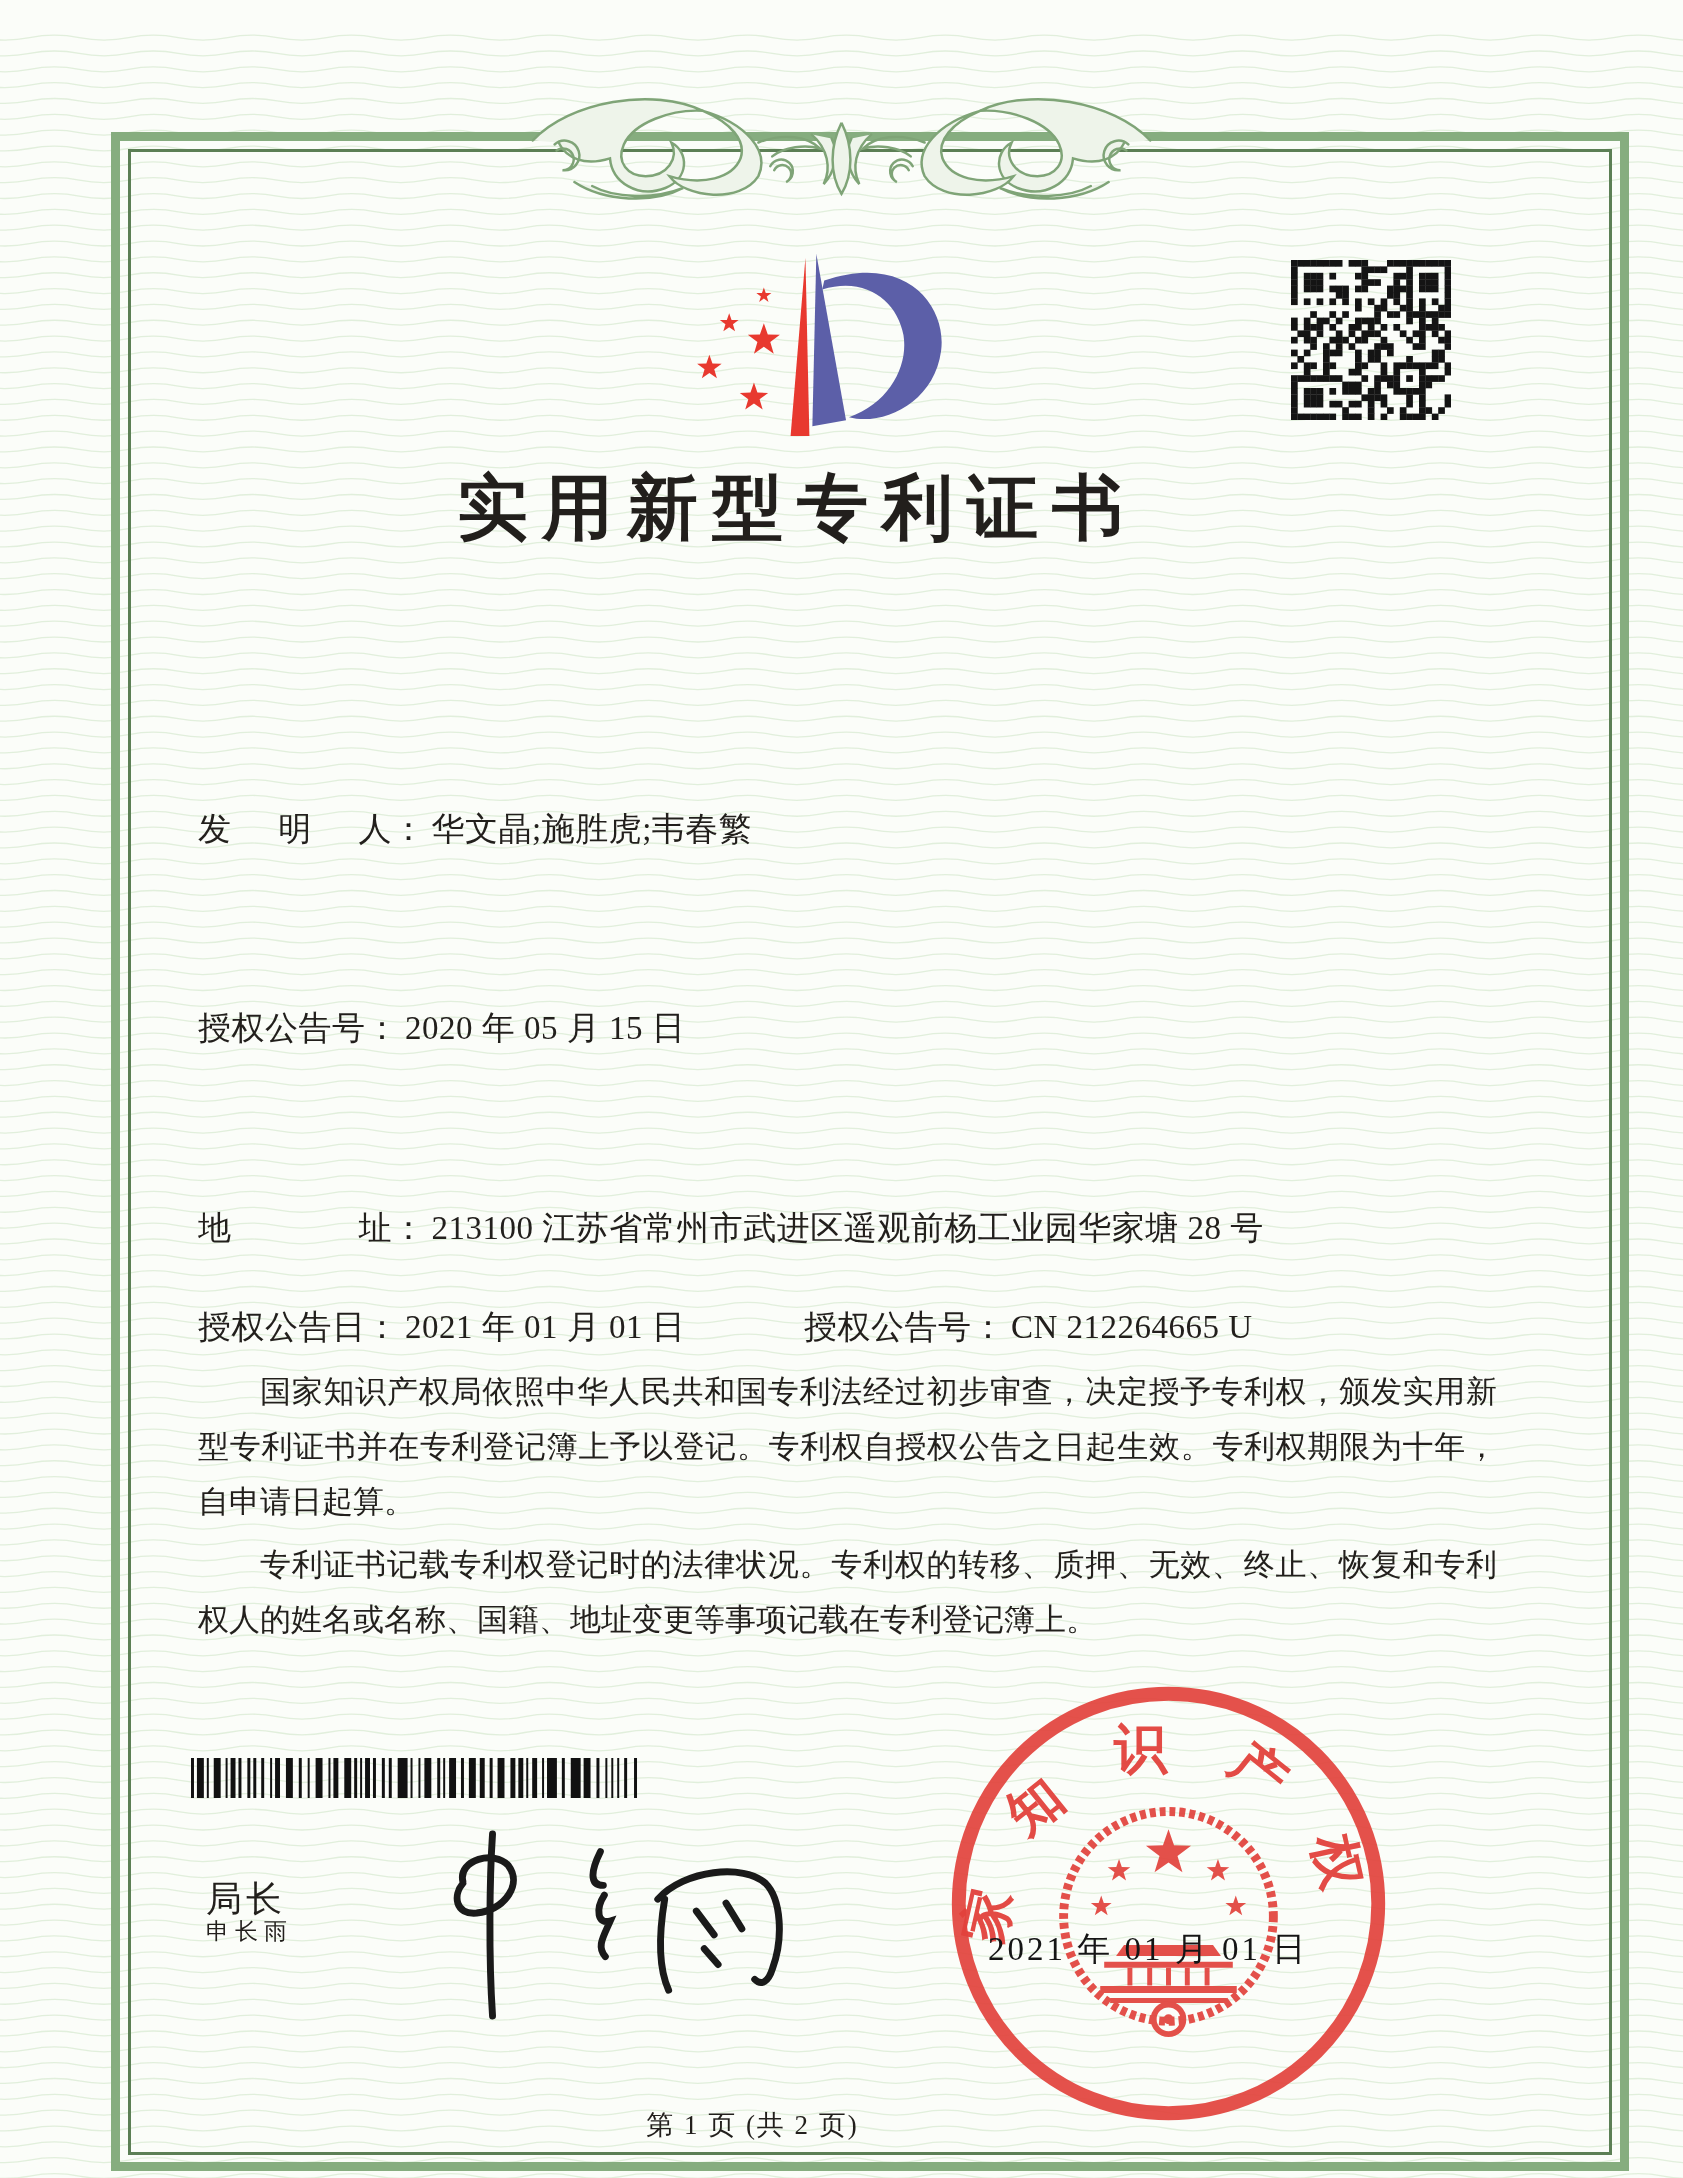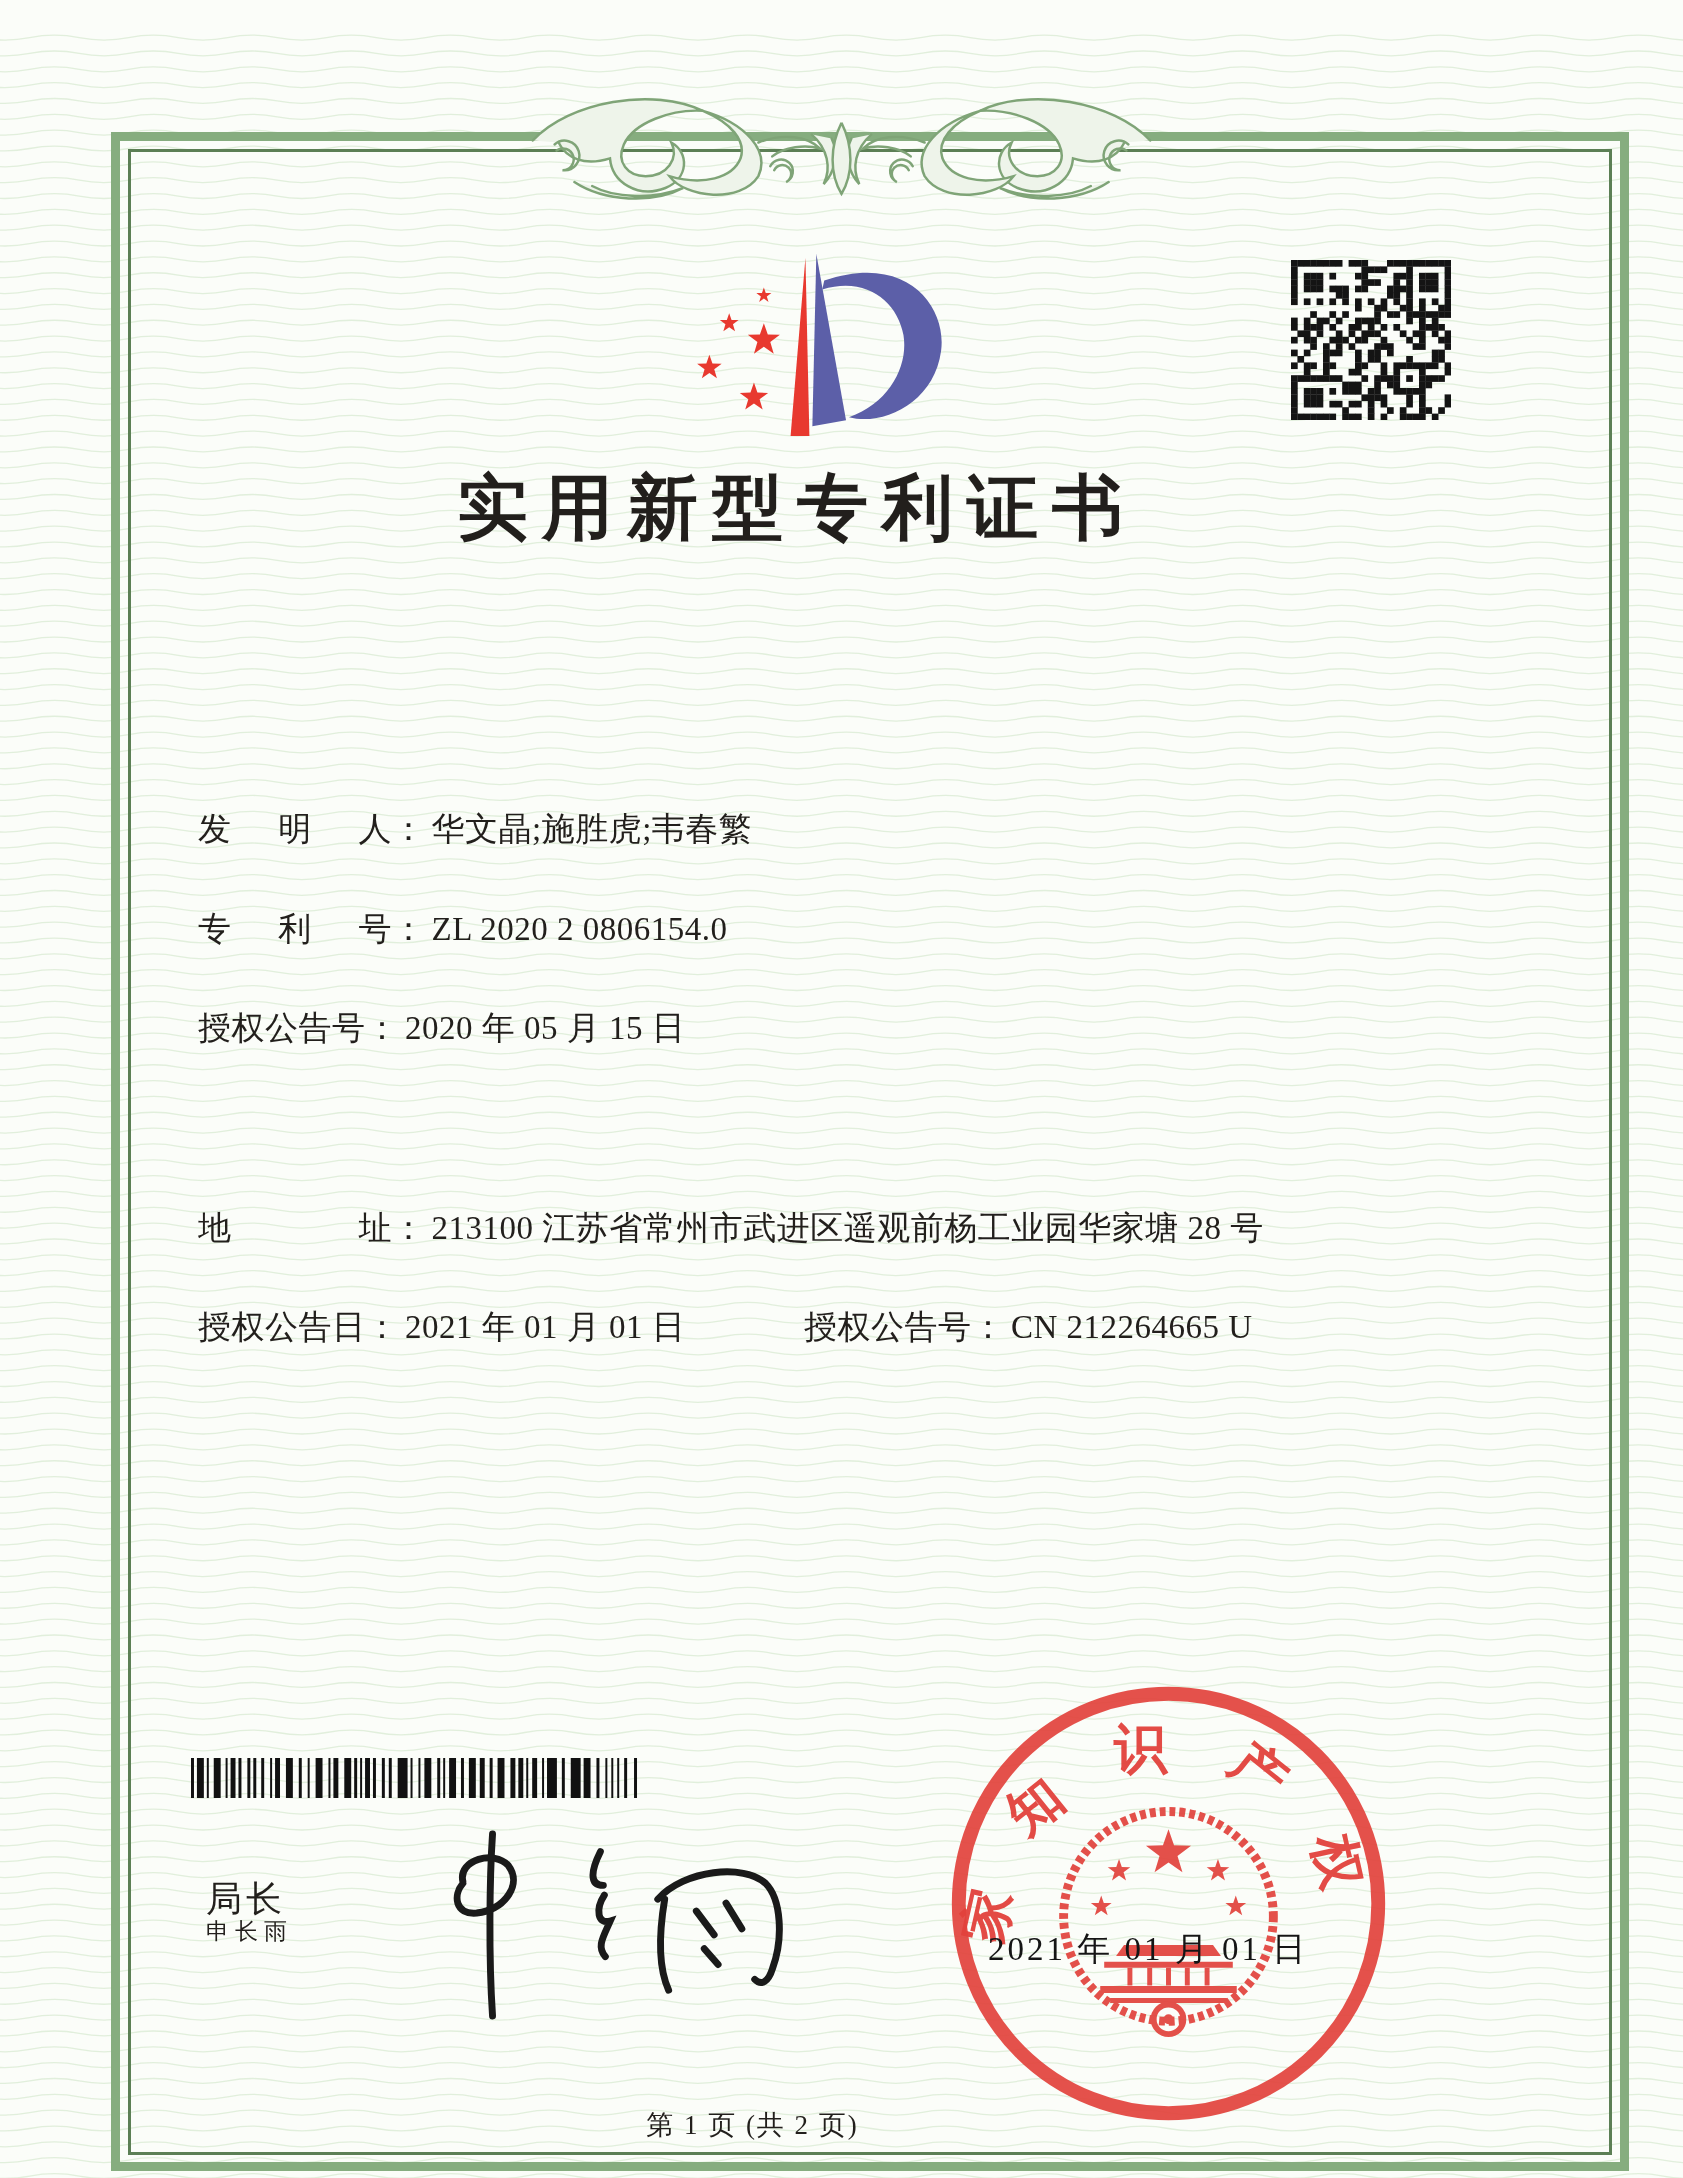--- a/index.html
+++ b/index.html
@@ -526,38 +526,39 @@
       <rect x="123.12" y="155.52" width="6.78" height="6.78" fill="#141414"></rect>
       <rect x="129.60" y="155.52" width="6.78" height="6.78" fill="#141414"></rect>
       <rect x="142.56" y="155.52" width="6.78" height="6.78" fill="#141414"></rect>
     </svg>
 
   <div class="title">实用新型专利证书</div>
 
   <div class="row" style="top:807px">
     <span class="lbl lj">发明人</span><span class="colon">：</span><span class="val">华文晶;施胜虎;韦春繁</span>
   </div>
-  <div class="row" style="top:907px">
-    <span class="lbl lj">专利号</span><span class="colon">：</span><span class="val">ZL 2020 2 0806154.0</span>
-  </div>
   <div class="row" style="top:1006px">
     <span class="lbl">授权公告号</span><span class="colon">：</span><span class="val">2020 年 05 月 15 日</span>
   </div>
   <div class="row" style="top:1206px">
     <span class="lbl lj">地址</span><span class="colon">：</span><span class="val">213100 江苏省常州市武进区遥观前杨工业园华家塘 28 号</span>
   </div>
   <div class="row" style="top:1305px">
     <span>
       <span class="lbl">授权公告日</span><span class="colon">：</span><span class="val">2021 年 01 月 01 日</span>
     </span>
     <span class="grant-no">
       <span class="lbl">授权公告号</span><span class="colon">：</span><span class="val">CN 212264665 U</span>
     </span>
   </div>
 
+  <div class="body-text">
+    <p>国家知识产权局依照中华人民共和国专利法经过初步审查，决定授予专利权，颁发实用新型专利证书并在专利登记簿上予以登记。专利权自授权公告之日起生效。专利权期限为十年，自申请日起算。</p>
+    <p>专利证书记载专利权登记时的法律状况。专利权的转移、质押、无效、终止、恢复和专利权人的姓名或名称、国籍、地址变更等事项记载在专利登记簿上。</p>
+  </div>
 
   <svg class="barcode" viewBox="0 0 452 40" preserveAspectRatio="none">
       <rect x="0" y="0" width="3" height="40" fill="#111"></rect>
       <rect x="6" y="0" width="7" height="40" fill="#111"></rect>
       <rect x="16" y="0" width="2" height="40" fill="#111"></rect>
       <rect x="23" y="0" width="7" height="40" fill="#111"></rect>
       <rect x="35" y="0" width="2" height="40" fill="#111"></rect>
       <rect x="40" y="0" width="5" height="40" fill="#111"></rect>
       <rect x="48" y="0" width="3" height="40" fill="#111"></rect>
       <rect x="57" y="0" width="3" height="40" fill="#111"></rect>

